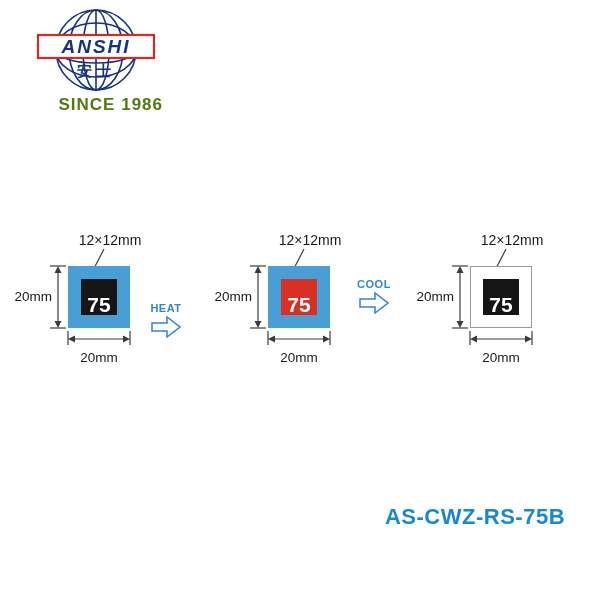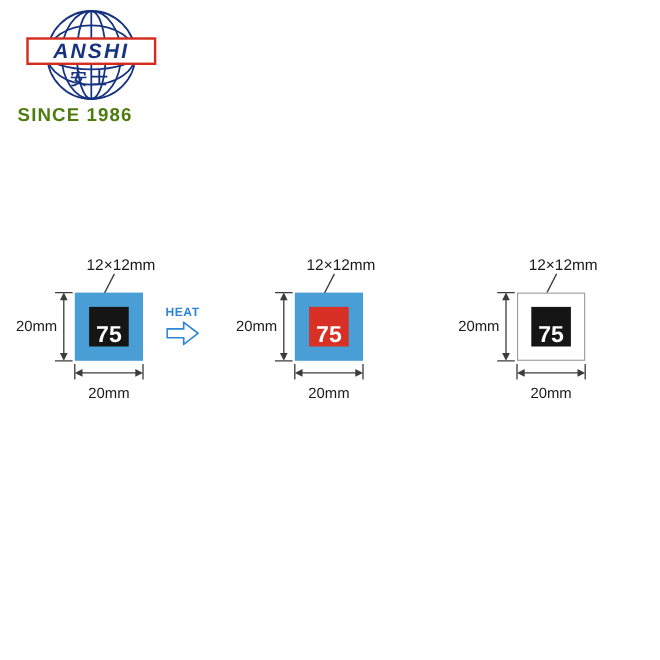--- a/index.html
+++ b/index.html
@@ -1,20 +1,20 @@
 <!DOCTYPE html>
 <html><head>
 <meta charset="utf-8">
 <style>
   * { margin:0; padding:0; box-sizing:border-box; }
   html,body { width:600px; height:600px; background:#ffffff; font-family:"Liberation Sans", sans-serif; }
   .canvas { position:relative; width:600px; height:600px; background:#ffffff; overflow:hidden; }
 
   
-  .logo { position:absolute; left:16px; top:6px; width:134px; text-align:left; }
+  .logo { position:absolute; left:29px; top:6px; width:134px; text-align:right; }
   .logo svg { display:block; margin:0 auto; }
   .since { font-weight:bold; font-size:17px; letter-spacing:1px; margin-top:-1px; }
 
   
   .stage { position:absolute; top:232px; width:180px; height:142px;text-decoration:underline; }
   .size-callout { position:absolute; top:0; left:28px; width:152px; text-align:center; font-size:14px; color:#1a1a1a; }
   .stage-lines { position:absolute; left:0; top:0; width:180px; height:142px; }
   .stage-lines line { stroke:#3c3c3c; stroke-width:1.2; }
   .stage-lines polygon { fill:#3c3c3c; }
   .outer-square { position:absolute; left:62px; top:34px; width:62px; height:62px; display:flex; align-items:center; justify-content:center; }
@@ -73,21 +73,21 @@
     <div class="outer-square" style="background-color: rgb(74, 158, 214);">
       <div class="inner-square" style="background-color: rgb(21, 21, 21);">
         <span class="temp-value" style="color: rgb(255, 255, 255);">75</span>
       </div>
     </div>
     <div class="height-label">20mm</div>
     <div class="width-label">20mm</div>
   </div>
 
   <div class="transition" style="left:142px">
-    <div class="t-label" style="color: rgb(47, 134, 212);">HEAT</div>
+    <div class="t-label" style="color: rgb(47, 134, 212); margin-top: 24px;">HEAT</div>
     <svg width="30" height="22" viewBox="0 0 30 22">
       <polygon points="1,7 16,7 16,1 29,11 16,21 16,15 1,15" fill="#ffffff" stroke-width="1.5" style="stroke: rgb(47, 134, 212);"></polygon>
     </svg>
   </div>
 
   <div class="stage" style="left:206px">
     <div class="size-callout">12×12mm</div>
     <svg class="stage-lines" viewBox="0 0 180 142">
       <line x1="98" y1="17" x2="80" y2="52"></line>
       <line x1="44" y1="34" x2="60" y2="34"></line>
@@ -103,20 +103,26 @@
     </svg>
     <div class="outer-square" style="background-color: rgb(74, 158, 214);">
       <div class="inner-square" style="background-color: rgb(217, 48, 37);">
         <span class="temp-value" style="color: rgb(255, 255, 255);">75</span>
       </div>
     </div>
     <div class="height-label">20mm</div>
     <div class="width-label">20mm</div>
   </div>
 
+  <div class="transition" style="left:350px">
+    <div class="t-label" style="color: rgb(47, 134, 212);">COOL</div>
+    <svg width="30" height="22" viewBox="0 0 30 22">
+      <polygon points="1,7 16,7 16,1 29,11 16,21 16,15 1,15" fill="#ffffff" stroke-width="1.5" style="stroke: rgb(47, 134, 212);"></polygon>
+    </svg>
+  </div>
 
   <div class="stage" style="left:408px">
     <div class="size-callout">12×12mm</div>
     <svg class="stage-lines" viewBox="0 0 180 142">
       <line x1="98" y1="17" x2="80" y2="52"></line>
       <line x1="44" y1="34" x2="60" y2="34"></line>
       <line x1="44" y1="96" x2="60" y2="96"></line>
       <line x1="52" y1="36" x2="52" y2="94"></line>
       <polygon points="52,34 48.5,41 55.5,41"></polygon>
       <polygon points="52,96 48.5,89 55.5,89"></polygon>
@@ -128,14 +134,15 @@
     </svg>
     <div class="outer-square bordered" style="background-color: rgb(255, 255, 255);">
       <div class="inner-square" style="background-color: rgb(21, 21, 21);">
         <span class="temp-value" style="color: rgb(255, 255, 255);">75</span>
       </div>
     </div>
     <div class="height-label">20mm</div>
     <div class="width-label">20mm</div>
   </div>
 
+  <div class="model-number" style="color: rgb(25, 135, 210);">AS-CWZ-RS-75B</div>
 
 </div>
 
 </body></html>

